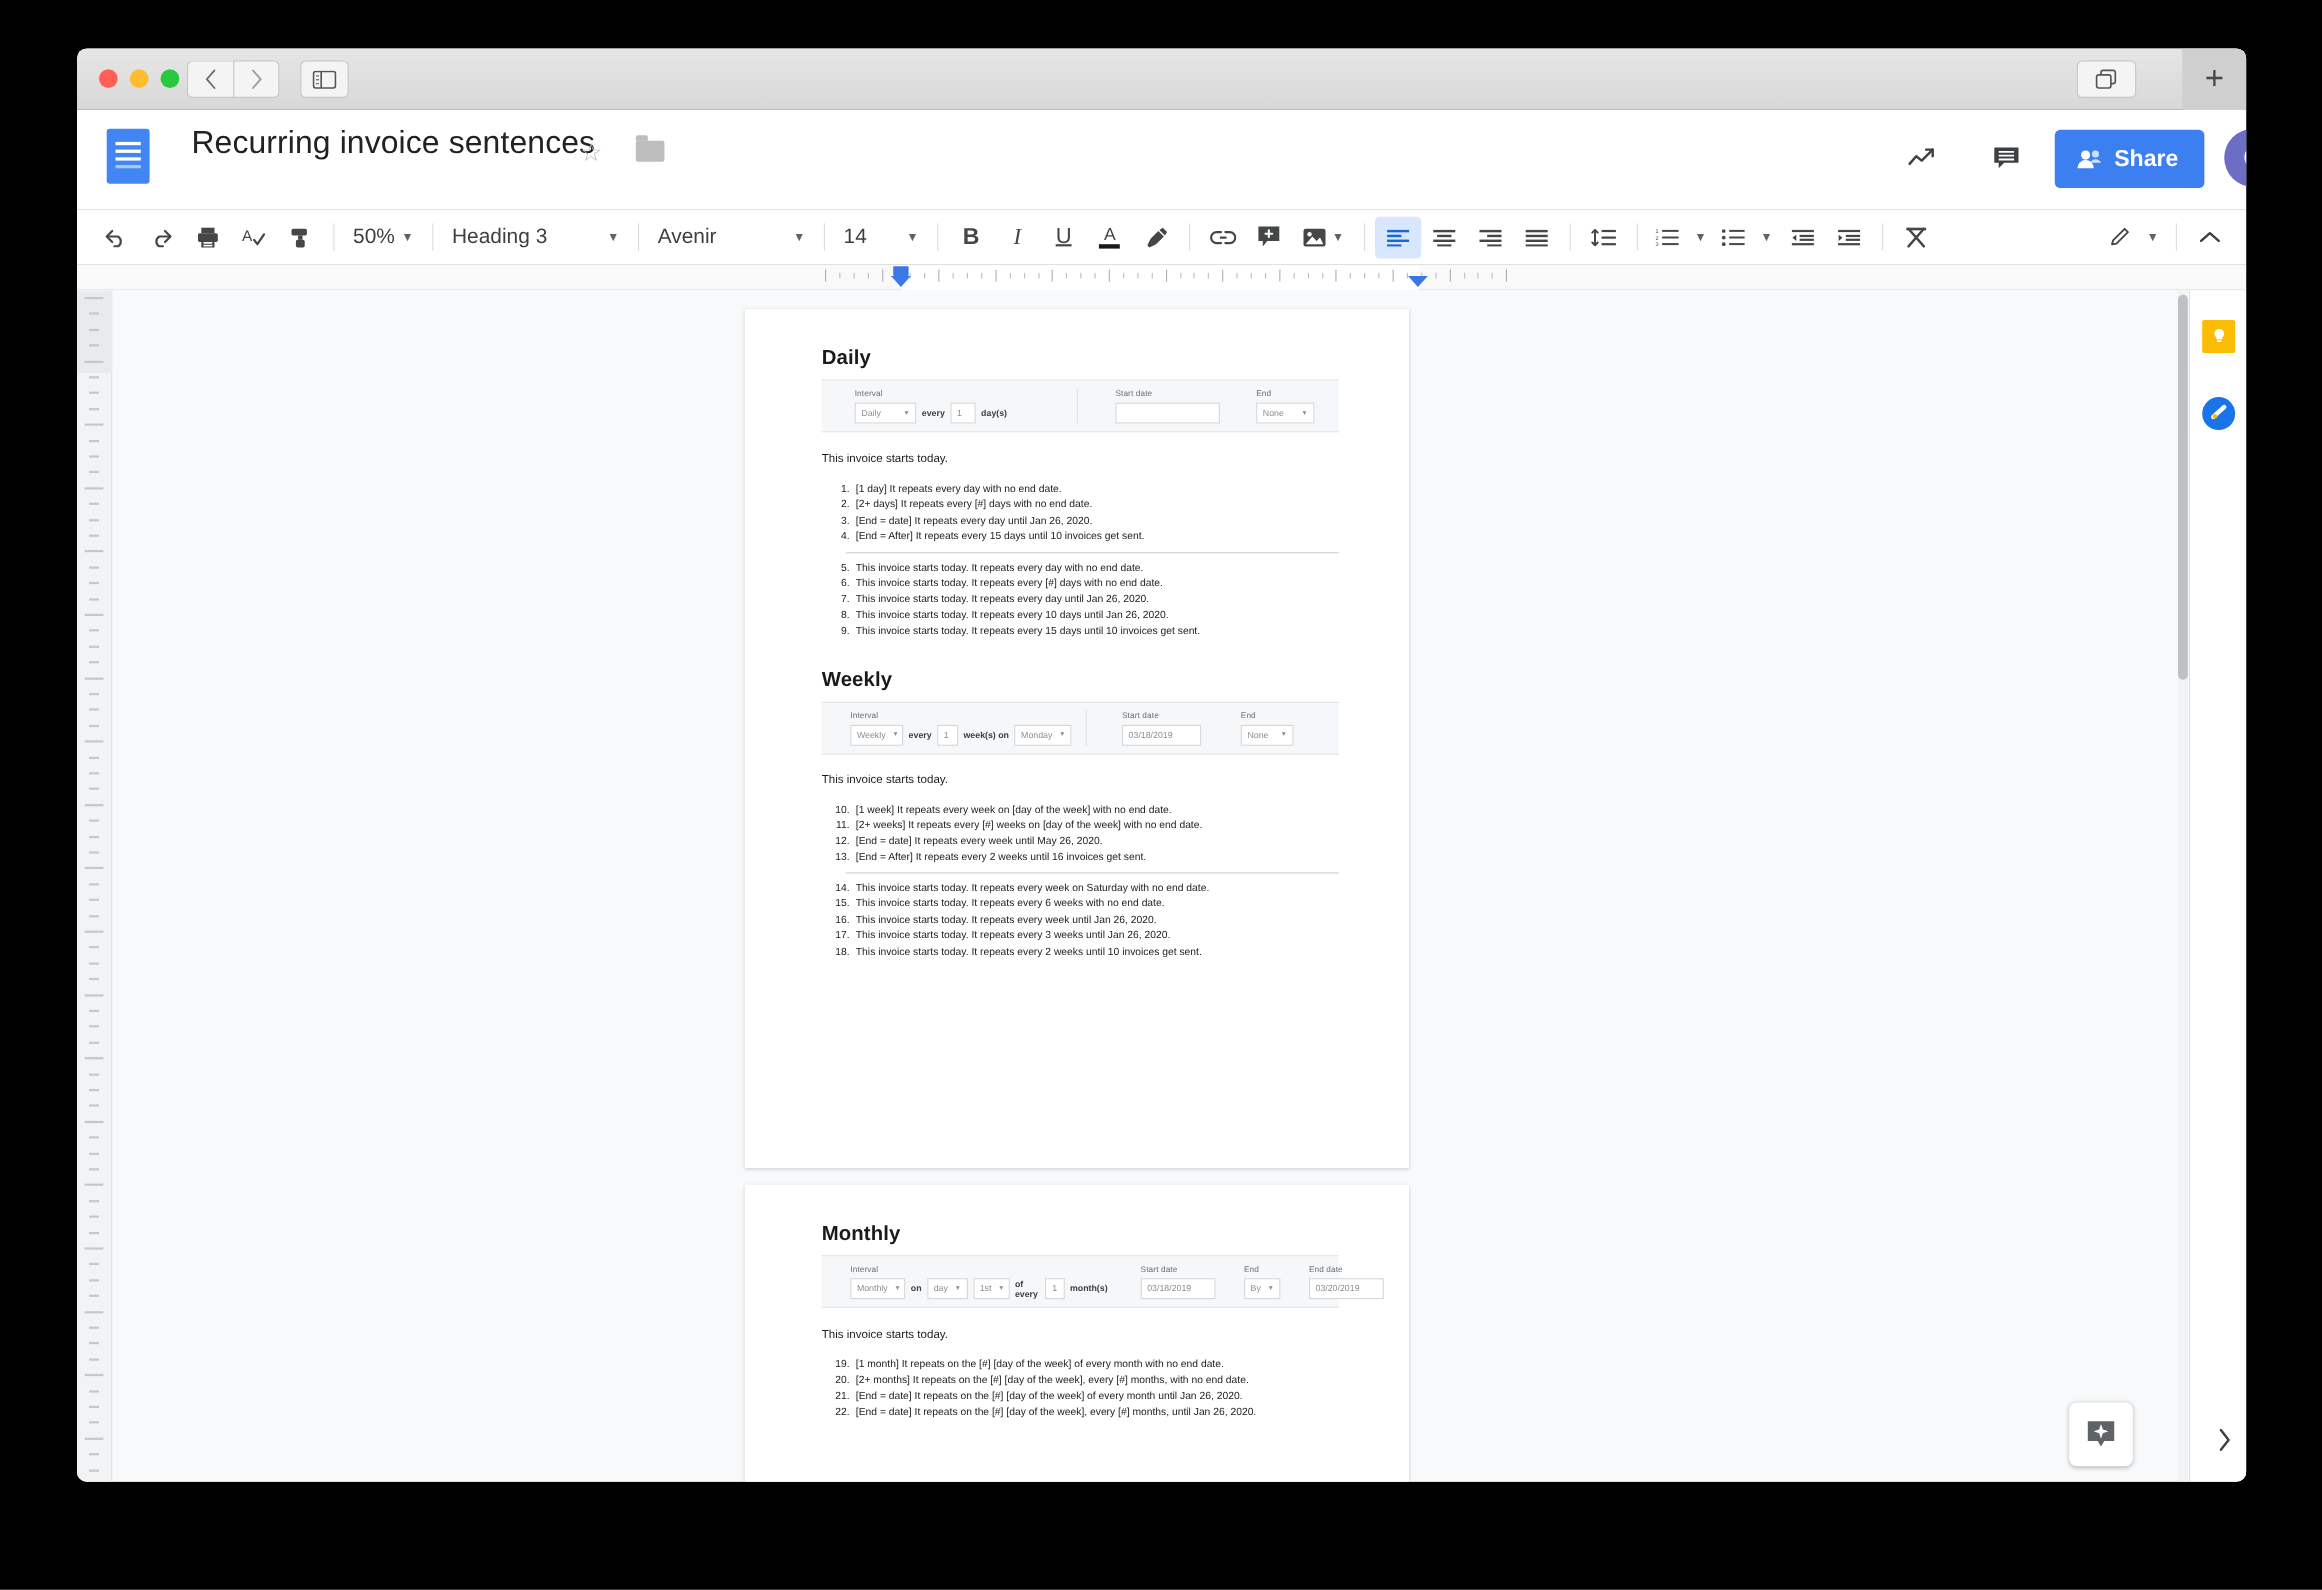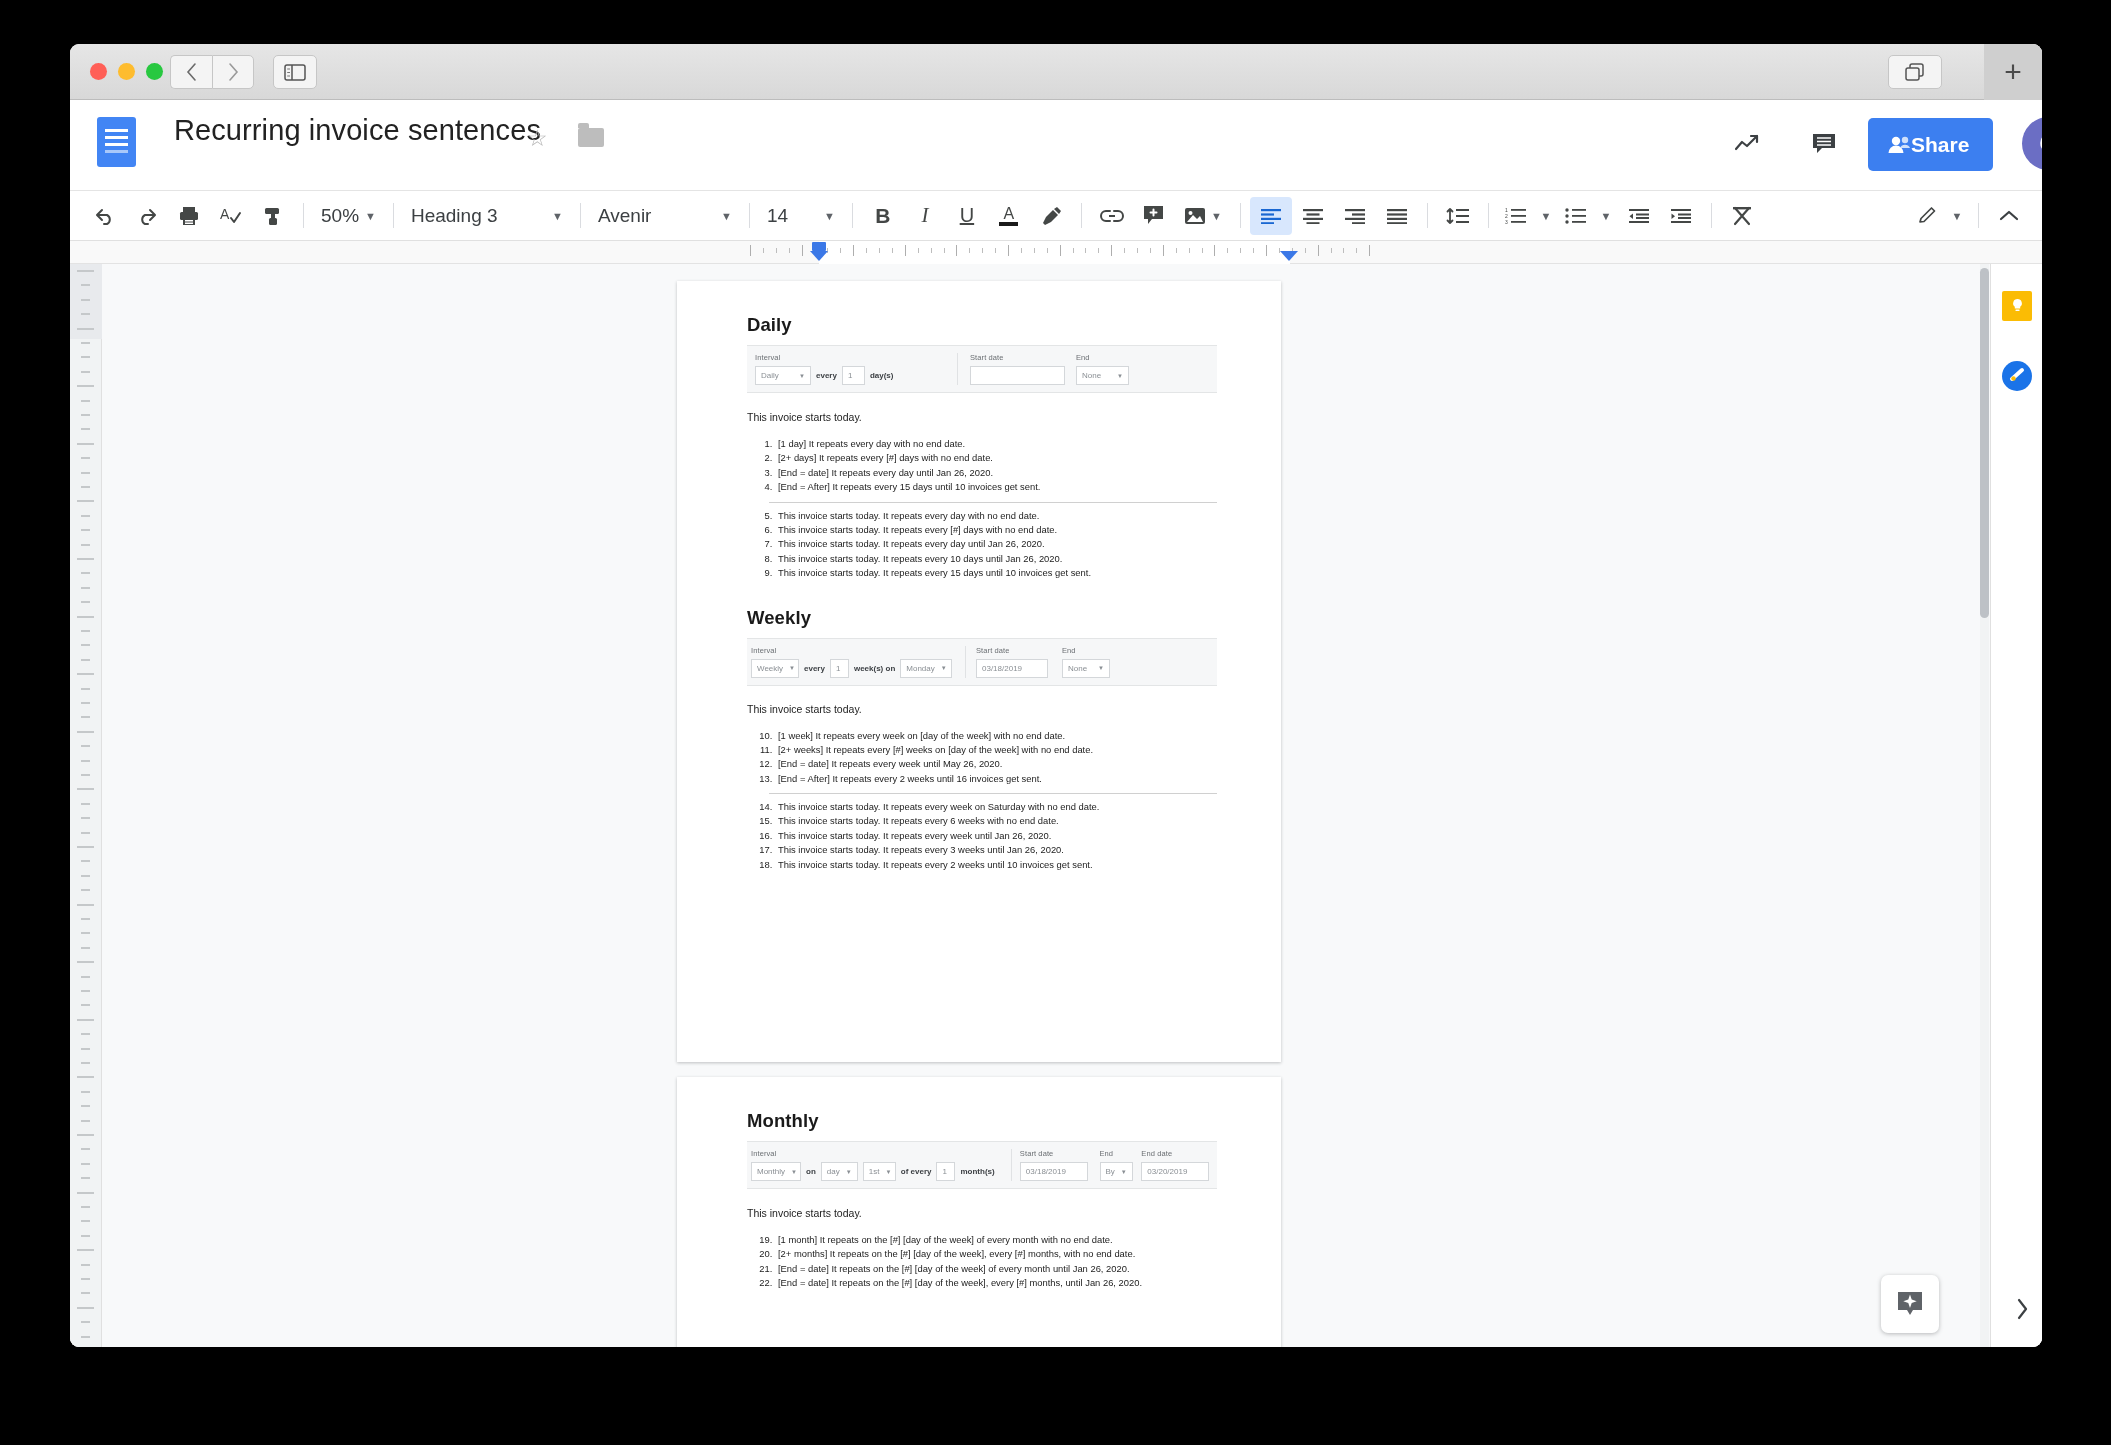--- a/index.html
+++ b/index.html
@@ -126,21 +126,21 @@
     display: flex; align-items: center; justify-content: center;
     color: #5f6368;
   }
   #trend-icon { left: 1658px; width: 40px; height: 40px; }
   #comment-icon { left: 1735px; width: 40px; height: 40px; }
   #share-btn {
     position: absolute; left: 1798px; top: 18px;
     height: 53px; padding: 0 24px 0 19px;
     background: #3c7ff0;
     border-radius: 5px;
-    display: flex; align-items: center; 
+    display: flex; align-items: center; gap: 11px;
     color: #fff; font-size: 21px; font-weight: bold;
   }
   #avatar {
     position: absolute; left: 1952px; top: 17px;
     width: 53px; height: 53px; border-radius: 50%;
     background: #6b6ec4;
     display: flex; align-items: center; justify-content: center;
     color: #fff; font-size: 26px;
   }
 
@@ -230,20 +230,21 @@
   .qbo {
     position: relative;
     background: #f6f7f8;
     border-top: 1px solid #e3e5e6;
     border-bottom: 1px solid #e3e5e6;
     display: flex; align-items: stretch;
   }
   .qbo-col {
     display: flex; flex-direction: column; justify-content: flex-start;
     padding: 7px 0 7px 0;
+    margin-left: 22px;
   }
   .qbo-lbl { font-size: 7.5px; color: #6b6f73; margin-bottom: 4px; letter-spacing:.1px;}
   .qbo-row { display: flex; align-items: center; gap: 5px; }
   .qbo-sel, .qbo-txt {
     background: #fff; border: 1px solid #d4d7da;
     height: 19px; display: flex; align-items: center;
     padding: 0 5px; font-size: 8px; color: #8a8f94;
     justify-content: space-between;
   }
   .qbo-sel .cv { font-size: 6px; color:#8a8f94; margin-left: 6px;}

